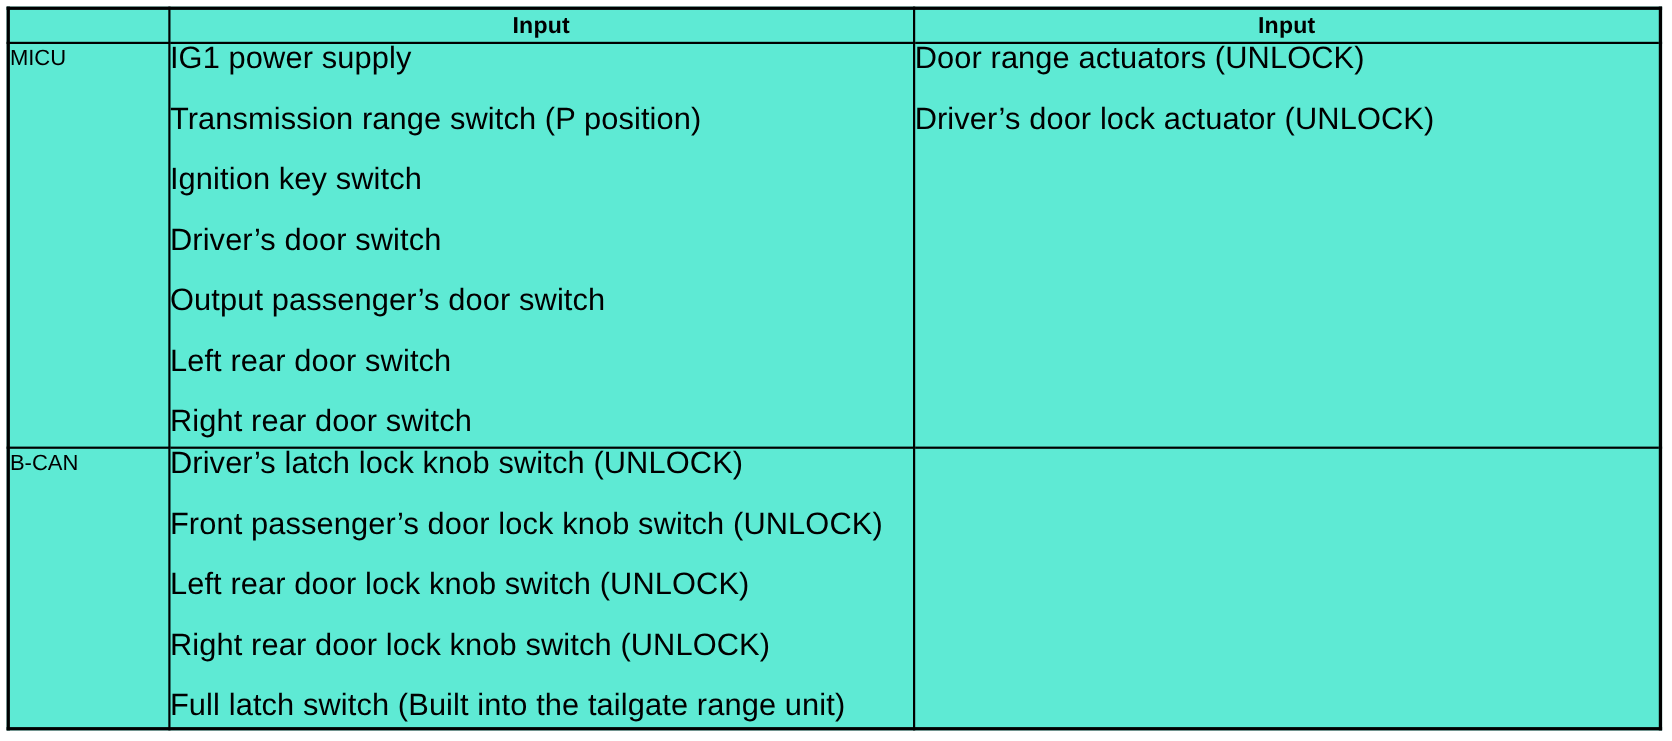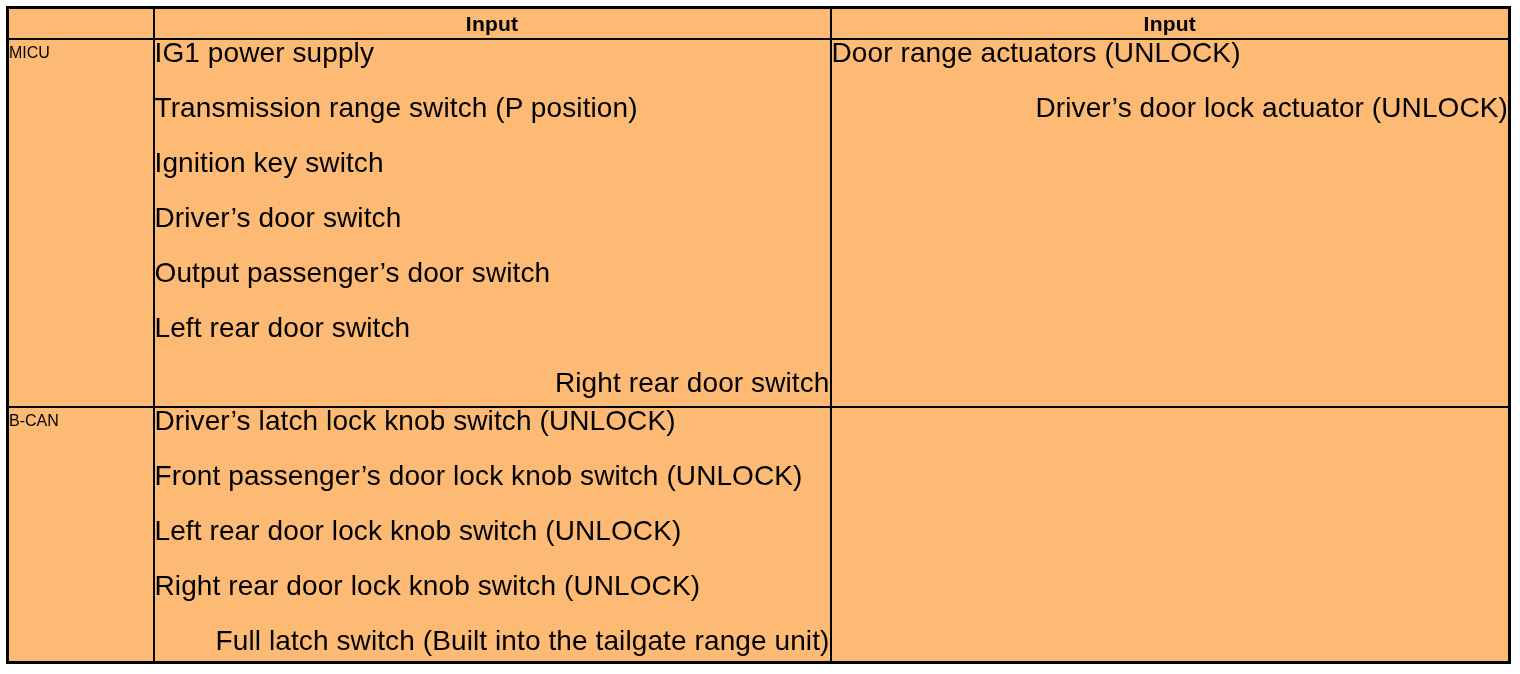--- a/index.html
+++ b/index.html
@@ -16,21 +16,21 @@
     width: 1520px;
     height: 674px;
     background: #ffffff;
     overflow: hidden;
   }
   table.io-table {
     border-collapse: collapse;
     table-layout: fixed;
     width: 1502px;
     margin: 6px 0 0 6px;
-    background: #fdba74;
+    background: #5eead4;
   }
   table.io-table {
     border: 3px solid #000000;
   }
   table.io-table th,
   table.io-table td {
     border: 2px solid #000000;
     vertical-align: top;
     padding: 0;
     overflow: hidden;
@@ -54,23 +54,23 @@
   td.row-micu  { height: 366px; }
   td.row-bcan  { height: 253px; }
 
   .item {
     font-size: 28px;
     line-height: 26px;
     margin: 0 0 29px 0;
     white-space: nowrap;
     letter-spacing: 0.1px;
   }
-  .item:last-child { margin-bottom: 0; text-align: right; }
+  .item:last-child { margin-bottom: 0; }
   .system-label {
-    font-size: 16px;
+    font-size: 20px;
     line-height: 26px;
     margin: 0;
     white-space: nowrap;
   }
 </style>
 </head>
 <body>
 
 <div class="page">
   <table class="io-table">

